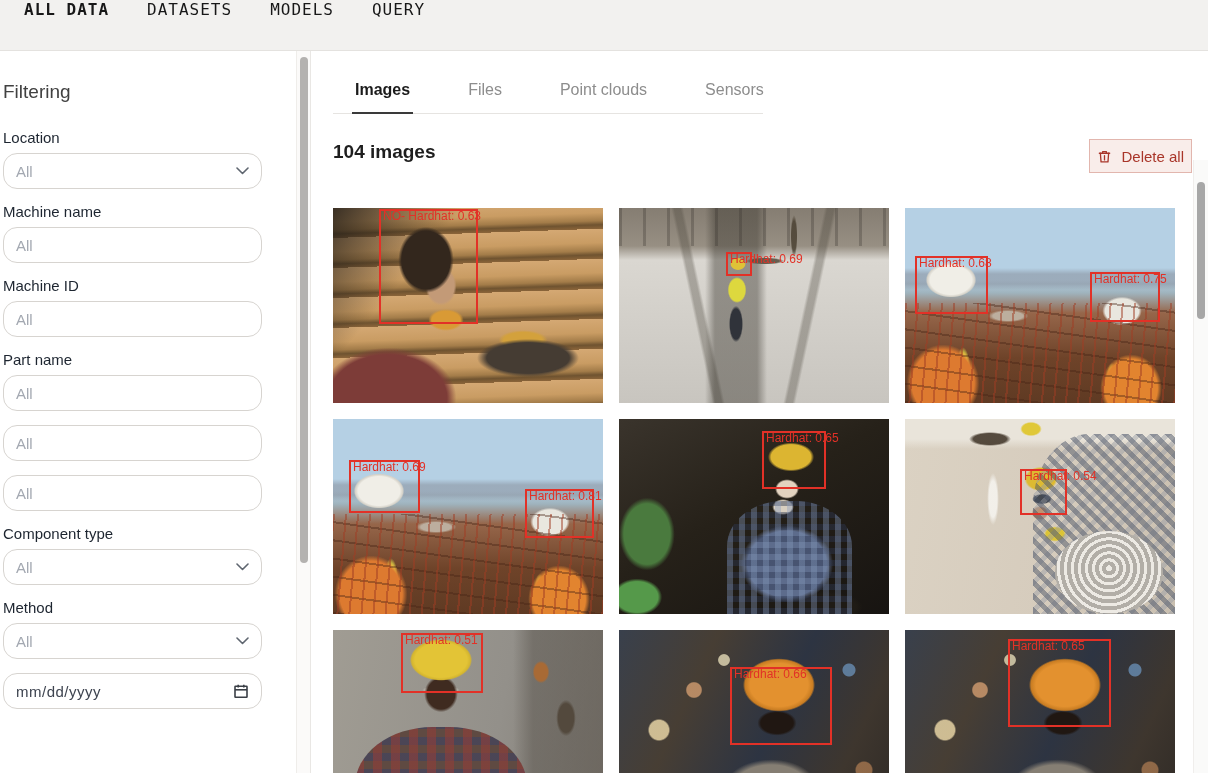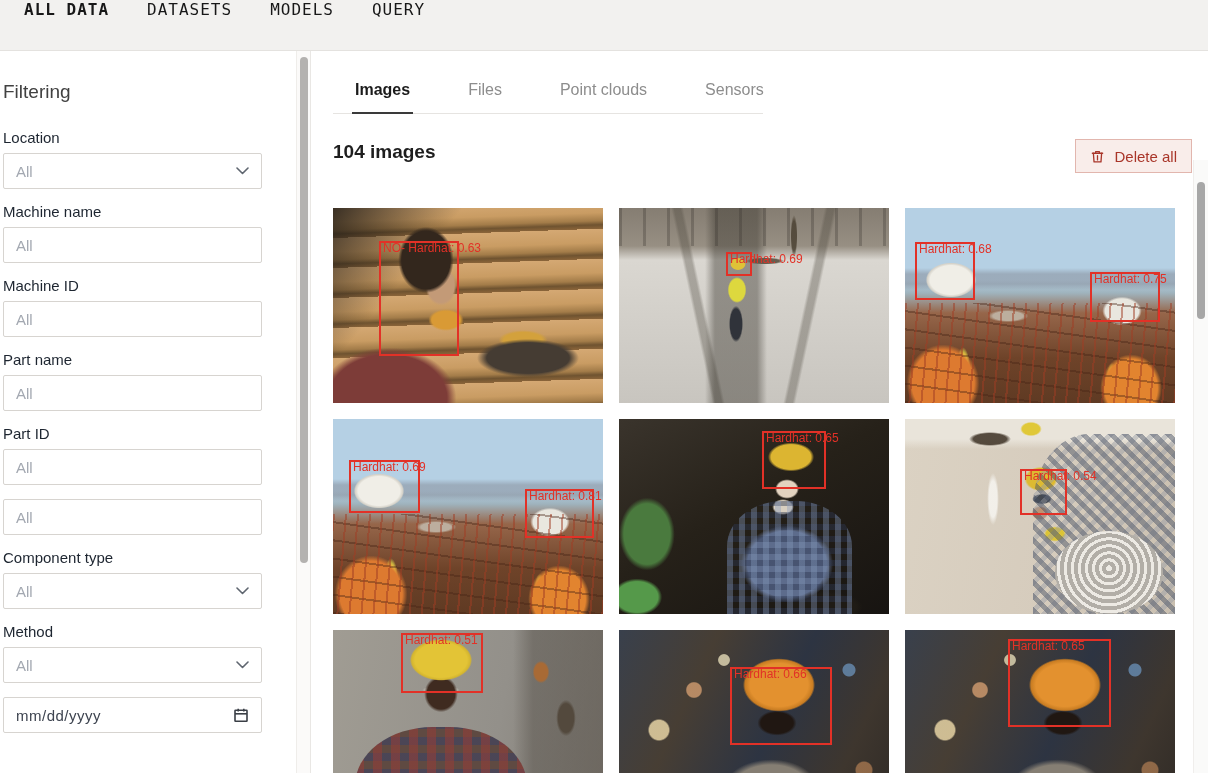--- a/index.html
+++ b/index.html
@@ -13,21 +13,21 @@
           padding-left:24px;gap:38px;box-sizing:border-box;
           font-family:"DejaVu Sans Mono",monospace;font-size:16px;letter-spacing:1px;color:#181818;}
   .nav-item{cursor:pointer;white-space:nowrap;}
   .nav-item.active{font-weight:bold;}
 
   
   .sidebar{position:absolute;top:51px;left:0;width:296px;bottom:0;padding:20px 0 0 3px;box-sizing:border-box;overflow:hidden;background:#fff;}
   .sidebar-title{font-size:19px;font-weight:400;color:#414141;margin:10px 0 26px;}
   .field{margin-bottom:14px;}
   .field-label{font-size:15px;color:#1d2530;margin-bottom:7px;}
-  .field-input{width:259px;height:36px;border:1px solid #d7d4d0;border-radius:2px;
+  .field-input{width:259px;height:36px;border:1px solid #d7d4d0;border-radius:14px;
                font-size:15px;box-sizing:border-box;background:#fff;}
   input.field-input{padding:0 12px;color:#2c3340;font-family:"Liberation Sans",sans-serif;outline:none;}
   input.field-input::placeholder{color:#a3a8b1;}
   .boxctl{display:flex;align-items:center;justify-content:space-between;padding:0 12px;cursor:pointer;}
   .boxctl .ph{color:#a3a8b1;}
   .boxctl.date .ph{color:#3e4450;letter-spacing:.5px;}
   .chev,.cal{flex:0 0 auto;}
 
   
   .sb-scroll{position:absolute;left:296px;top:51px;width:15px;height:722px;background:#fbfaf9;
@@ -37,21 +37,21 @@
                border-left:1px solid #f0eeec;box-sizing:border-box;}
   .main-thumb{position:absolute;left:3px;top:22px;width:8px;height:137px;background:#a7a7a7;border-radius:5px;}
 
   
   .tabs{position:absolute;left:333px;top:75px;width:430px;display:flex;gap:52px;
         border-bottom:1px solid #e6e4e1;padding-left:19px;box-sizing:border-box;}
   .tab{font-size:16px;color:#8d8d8d;padding:6px 3px 13px;cursor:pointer;white-space:nowrap;}
   .tab.active{color:#1b1b1b;font-weight:600;border-bottom:2px solid #3a3a3a;margin-bottom:-1px;}
   .count{position:absolute;left:333px;top:141px;font-size:19px;font-weight:600;color:#1e1e1e;}
   .delete-btn{position:absolute;right:16px;top:139px;height:34px;display:flex;align-items:center;gap:9px;
-              padding:0 14px;background:#f9edea;border:1px solid #e2b6ae;color:var(--delacc);
+              padding:0 7px;background:#f9edea;border:1px solid #e2b6ae;color:var(--delacc);
               font-size:15px;cursor:pointer;box-sizing:border-box;}
 
   
   .grid{position:absolute;left:333px;top:208px;width:844px;display:flex;flex-wrap:wrap;gap:16px;}
   .tile{position:relative;width:270px;height:195px;overflow:hidden;background:#d8d8d8;cursor:pointer;}
   .art,.art::before,.art::after{position:absolute;}
   .art{inset:0;}
   .bbox{position:absolute;border:2px solid var(--det);z-index:3;box-sizing:border-box;}
   .bbox-label{position:absolute;top:-2px;left:2px;font-size:12px;line-height:14px;font-weight:500;
               color:var(--det);white-space:nowrap;}
@@ -177,21 +177,21 @@
           <div class="field-input boxctl">
             <span class="ph">All</span>
             <svg class="chev" width="13" height="8" viewBox="0 0 13 8" fill="none" stroke="#5f6670" stroke-width="1.6" stroke-linecap="round" stroke-linejoin="round">
               <path d="M1 1l5.5 5.5L12 1"></path>
             </svg>
           </div>
         </div>
         <div class="field"><div class="field-label">Machine name</div><input class="field-input" placeholder="All" style=""></div>
         <div class="field"><div class="field-label">Machine ID</div><input class="field-input" placeholder="All" style=""></div>
         <div class="field"><div class="field-label">Part name</div><input class="field-input" placeholder="All" style=""></div>
-        <div class="field"><div class="field-label">Part ID</div><input class="field-input" placeholder="All" style=""></div>
+        <div class="field"><input class="field-input" placeholder="All" style=""></div>
         <div class="field"><input class="field-input" placeholder="All" style=""></div>
         <div class="field">
           <div class="field-label">Component type</div>
           <div class="field-input boxctl">
             <span class="ph">All</span>
             <svg class="chev" width="13" height="8" viewBox="0 0 13 8" fill="none" stroke="#5f6670" stroke-width="1.6" stroke-linecap="round" stroke-linejoin="round">
               <path d="M1 1l5.5 5.5L12 1"></path>
             </svg>
           </div>
         </div>
@@ -236,33 +236,33 @@
         <path d="M6 4.5V2.8h4v1.7"></path>
       <path d="M3.6 4.5l.7 9.2h7.4l.7-9.2"></path>
         <path d="M8 7.2v4.4"></path>
     </svg>
     <span>Delete all</span>
   </button>
 
   <div class="grid">
       <div class="tile scene-log-cabin-drill">
         <div class="art"></div>
-        <div class="bbox" style="left: 46px; top: 1px; width: 80px; height: 115px; margin-top: 32px;">
+        <div class="bbox" style="left: 46px; top: 1px; width: 99px; height: 115px;">
           <span class="bbox-label">NO- Hardhat: 0.63</span>
         </div>
       </div>
       <div class="tile scene-warehouse-vest">
         <div class="art"></div>
         <div class="bbox" style="left: 107px; top: 44px; width: 26px; height: 24px;">
           <span class="bbox-label">Hardhat: 0.69</span>
         </div>
       </div>
       <div class="tile scene-construction-site">
         <div class="art"></div>
-        <div class="bbox" style="left: 10px; top: 34px; width: 60px; height: 58px;">
+        <div class="bbox" style="left: 10px; top: 48px; width: 73px; height: 58px;">
           <span class="bbox-label">Hardhat: 0.68</span>
         </div>
         <div class="bbox" style="left: 185px; top: 64px; width: 70px; height: 50px;">
           <span class="bbox-label">Hardhat: 0.75</span>
         </div>
       </div>
       <div class="tile scene-construction-site">
         <div class="art"></div>
         <div class="bbox" style="left: 16px; top: 41px; width: 71px; height: 53px;">
           <span class="bbox-label">Hardhat: 0.69</span>

